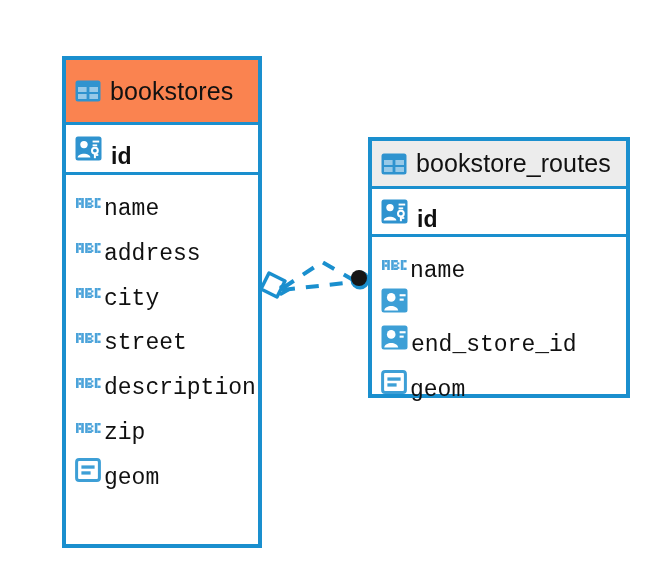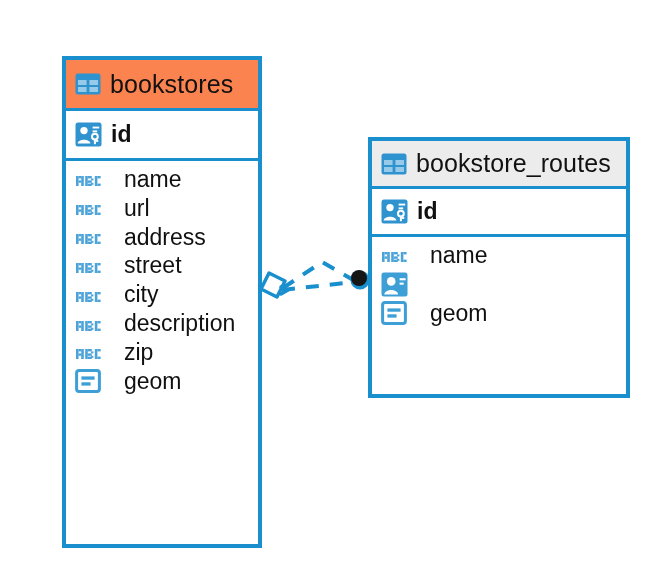--- a/index.html
+++ b/index.html
@@ -34,29 +34,31 @@
   .pk-row{
     display:flex;align-items:center;gap:9px;
     padding:5px 10px 5px 9px;
     box-sizing:border-box;
     border-bottom:3px solid #1a8fce;
     background:#ffffff;
   }
   .pk-row .fld-label{font-weight:bold;}
   .fields{padding:4px 0 5px 0;}
   .fld-row{
-    display:flex;align-items:center;gap:23px;
+    display:flex;align-items:center;gap:3px;
     padding:2px 10px 2px 9px;
     box-sizing:border-box;
+    font-family:Liberation Mono, monospace;
   }
   .fld-label{
     font-size:23px;
     color:#101010;
     white-space:nowrap;
     line-height:1.08;
+    margin-top:16px;
   }
 
   
   .ico{flex:0 0 auto;display:block;}
 
   
   .ico-table{width:26px;height:22px;}
   
   .ico-card{width:27px;height:25px;}
   
@@ -84,21 +86,21 @@
     </g>
 
     <g>
       <circle cx="360" cy="280" r="9.5" fill="#1a8fce"></circle>
       <circle cx="359" cy="278" r="8" fill="#161616"></circle>
     </g>
   </svg>
 
   <div class="erd-table" id="tbl-bookstores" style="left:62px; top:56px; width:200px; height:492px;">
 
-    <div class="tbl-header" style="background:#fa8350; height:51px;">
+    <div class="tbl-header" style="background:#fa8350; height:65px;">
       <svg class="ico ico-table" viewBox="0 0 26 22">
         <rect x="0.5" y="0.5" width="25" height="21" rx="2.5" fill="#2f93cf"></rect>
         <rect x="3" y="7" width="8.6" height="5" fill="#97c9e8"></rect>
         <rect x="14.4" y="7" width="8.6" height="5" fill="#97c9e8"></rect>
         <rect x="3" y="14" width="8.6" height="5" fill="#97c9e8"></rect>
         <rect x="14.4" y="14" width="8.6" height="5" fill="#97c9e8"></rect>
       </svg>
       <span class="tbl-title">bookstores</span>
     </div>
 
@@ -132,40 +134,20 @@
             <rect x="16.1" y="10.4" width="2.3" height="2"></rect>
             <rect x="16.1" y="14.8" width="2.3" height="2"></rect>
             <rect x="19.8" y="8" width="2.6" height="10"></rect>
             <rect x="22.4" y="8" width="3.2" height="2.4"></rect>
             <rect x="22.4" y="15.6" width="3.2" height="2.4"></rect>
           </g>
         </svg>
         <span class="fld-label">name</span>
       </div>
 
-      <div class="fld-row">
-        <svg class="ico ico-abc" viewBox="0 0 26 22">
-          <g fill="#4ba3da">
-            <rect x="1" y="8" width="2.6" height="10"></rect>
-              <rect x="6.2" y="8" width="2.6" height="10"></rect>
-            <rect x="3.6" y="8" width="2.6" height="2.4"></rect>
-              <rect x="3.6" y="12.4" width="2.6" height="2.4"></rect>
-            <rect x="10.2" y="8" width="2.6" height="10"></rect>
-              <rect x="12.8" y="8" width="4" height="2.4"></rect>
-            <rect x="12.8" y="12.4" width="4" height="2.4"></rect>
-              <rect x="12.8" y="15.6" width="4" height="2.4"></rect>
-            <rect x="16.1" y="10.4" width="2.3" height="2"></rect>
-              <rect x="16.1" y="14.8" width="2.3" height="2"></rect>
-            <rect x="19.8" y="8" width="2.6" height="10"></rect>
-              <rect x="22.4" y="8" width="3.2" height="2.4"></rect>
-            <rect x="22.4" y="15.6" width="3.2" height="2.4"></rect>
-          </g>
-        </svg>
-        <span class="fld-label">url</span>
-      </div>
 
 
       <div class="fld-row">
         <svg class="ico ico-abc" viewBox="0 0 26 22">
           <g fill="#4ba3da">
             <rect x="1" y="8" width="2.6" height="10"></rect>
               <rect x="6.2" y="8" width="2.6" height="10"></rect>
             <rect x="3.6" y="8" width="2.6" height="2.4"></rect>
               <rect x="3.6" y="12.4" width="2.6" height="2.4"></rect>
             <rect x="10.2" y="8" width="2.6" height="10"></rect>
@@ -193,42 +175,42 @@
               <rect x="12.8" y="8" width="4" height="2.4"></rect>
             <rect x="12.8" y="12.4" width="4" height="2.4"></rect>
               <rect x="12.8" y="15.6" width="4" height="2.4"></rect>
             <rect x="16.1" y="10.4" width="2.3" height="2"></rect>
               <rect x="16.1" y="14.8" width="2.3" height="2"></rect>
             <rect x="19.8" y="8" width="2.6" height="10"></rect>
               <rect x="22.4" y="8" width="3.2" height="2.4"></rect>
             <rect x="22.4" y="15.6" width="3.2" height="2.4"></rect>
           </g>
         </svg>
+        <span class="fld-label">city</span>
+      </div>
+
+      <div class="fld-row">
+        <svg class="ico ico-abc" viewBox="0 0 26 22">
+          <g fill="#4ba3da">
+            <rect x="1" y="8" width="2.6" height="10"></rect>
+              <rect x="6.2" y="8" width="2.6" height="10"></rect>
+            <rect x="3.6" y="8" width="2.6" height="2.4"></rect>
+              <rect x="3.6" y="12.4" width="2.6" height="2.4"></rect>
+            <rect x="10.2" y="8" width="2.6" height="10"></rect>
+              <rect x="12.8" y="8" width="4" height="2.4"></rect>
+            <rect x="12.8" y="12.4" width="4" height="2.4"></rect>
+              <rect x="12.8" y="15.6" width="4" height="2.4"></rect>
+            <rect x="16.1" y="10.4" width="2.3" height="2"></rect>
+              <rect x="16.1" y="14.8" width="2.3" height="2"></rect>
+            <rect x="19.8" y="8" width="2.6" height="10"></rect>
+              <rect x="22.4" y="8" width="3.2" height="2.4"></rect>
+            <rect x="22.4" y="15.6" width="3.2" height="2.4"></rect>
+          </g>
+        </svg>
         <span class="fld-label">street</span>
-      </div>
-
-      <div class="fld-row">
-        <svg class="ico ico-abc" viewBox="0 0 26 22">
-          <g fill="#4ba3da">
-            <rect x="1" y="8" width="2.6" height="10"></rect>
-              <rect x="6.2" y="8" width="2.6" height="10"></rect>
-            <rect x="3.6" y="8" width="2.6" height="2.4"></rect>
-              <rect x="3.6" y="12.4" width="2.6" height="2.4"></rect>
-            <rect x="10.2" y="8" width="2.6" height="10"></rect>
-              <rect x="12.8" y="8" width="4" height="2.4"></rect>
-            <rect x="12.8" y="12.4" width="4" height="2.4"></rect>
-              <rect x="12.8" y="15.6" width="4" height="2.4"></rect>
-            <rect x="16.1" y="10.4" width="2.3" height="2"></rect>
-              <rect x="16.1" y="14.8" width="2.3" height="2"></rect>
-            <rect x="19.8" y="8" width="2.6" height="10"></rect>
-              <rect x="22.4" y="8" width="3.2" height="2.4"></rect>
-            <rect x="22.4" y="15.6" width="3.2" height="2.4"></rect>
-          </g>
-        </svg>
-        <span class="fld-label">city</span>
       </div>
 
 
       <div class="fld-row">
         <svg class="ico ico-abc" viewBox="0 0 26 22">
           <g fill="#4ba3da">
             <rect x="1" y="8" width="2.6" height="10"></rect>
               <rect x="6.2" y="8" width="2.6" height="10"></rect>
             <rect x="3.6" y="8" width="2.6" height="2.4"></rect>
               <rect x="3.6" y="12.4" width="2.6" height="2.4"></rect>
@@ -332,20 +314,30 @@
       <div class="fld-row">
         <svg class="ico ico-card" viewBox="0 0 27 25">
           <rect x="0.5" y="0.5" width="26" height="24" rx="2.5" fill="#3d9fd6"></rect>
           <circle cx="10.2" cy="9.4" r="4.3" fill="#ffffff"></circle>
           <path d="M 3.2 22.6 C 4.1 16.6 16.3 16.6 17.2 22.6 Z" fill="#ffffff"></path>
           <rect x="18.6" y="6.2" width="6" height="2.1" fill="#ffffff"></rect>
           <rect x="18.6" y="10.6" width="4.1" height="2.1" fill="#ffffff"></rect>
         </svg>
       </div>
 
+      <div class="fld-row">
+        <svg class="ico ico-card" viewBox="0 0 27 25">
+          <rect x="0.5" y="0.5" width="26" height="24" rx="2.5" fill="#3d9fd6"></rect>
+          <circle cx="10.2" cy="9.4" r="4.3" fill="#ffffff"></circle>
+          <path d="M 3.2 22.6 C 4.1 16.6 16.3 16.6 17.2 22.6 Z" fill="#ffffff"></path>
+          <rect x="18.6" y="6.2" width="6" height="2.1" fill="#ffffff"></rect>
+          <rect x="18.6" y="10.6" width="4.1" height="2.1" fill="#ffffff"></rect>
+        </svg>
+        <span class="fld-label">end_store_id</span>
+      </div>
 
       <div class="fld-row">
         <svg class="ico ico-geom" viewBox="0 0 26 24">
           <rect x="1.6" y="1.6" width="22.8" height="20.8" rx="2.5" fill="none" stroke="#3d9fd6" stroke-width="3"></rect>
           <rect x="6.4" y="7.4" width="13.2" height="3.3" fill="#3d9fd6"></rect>
           <rect x="6.4" y="13.3" width="9.2" height="3.3" fill="#3d9fd6"></rect>
         </svg>
         <span class="fld-label">geom</span>
       </div>
 

